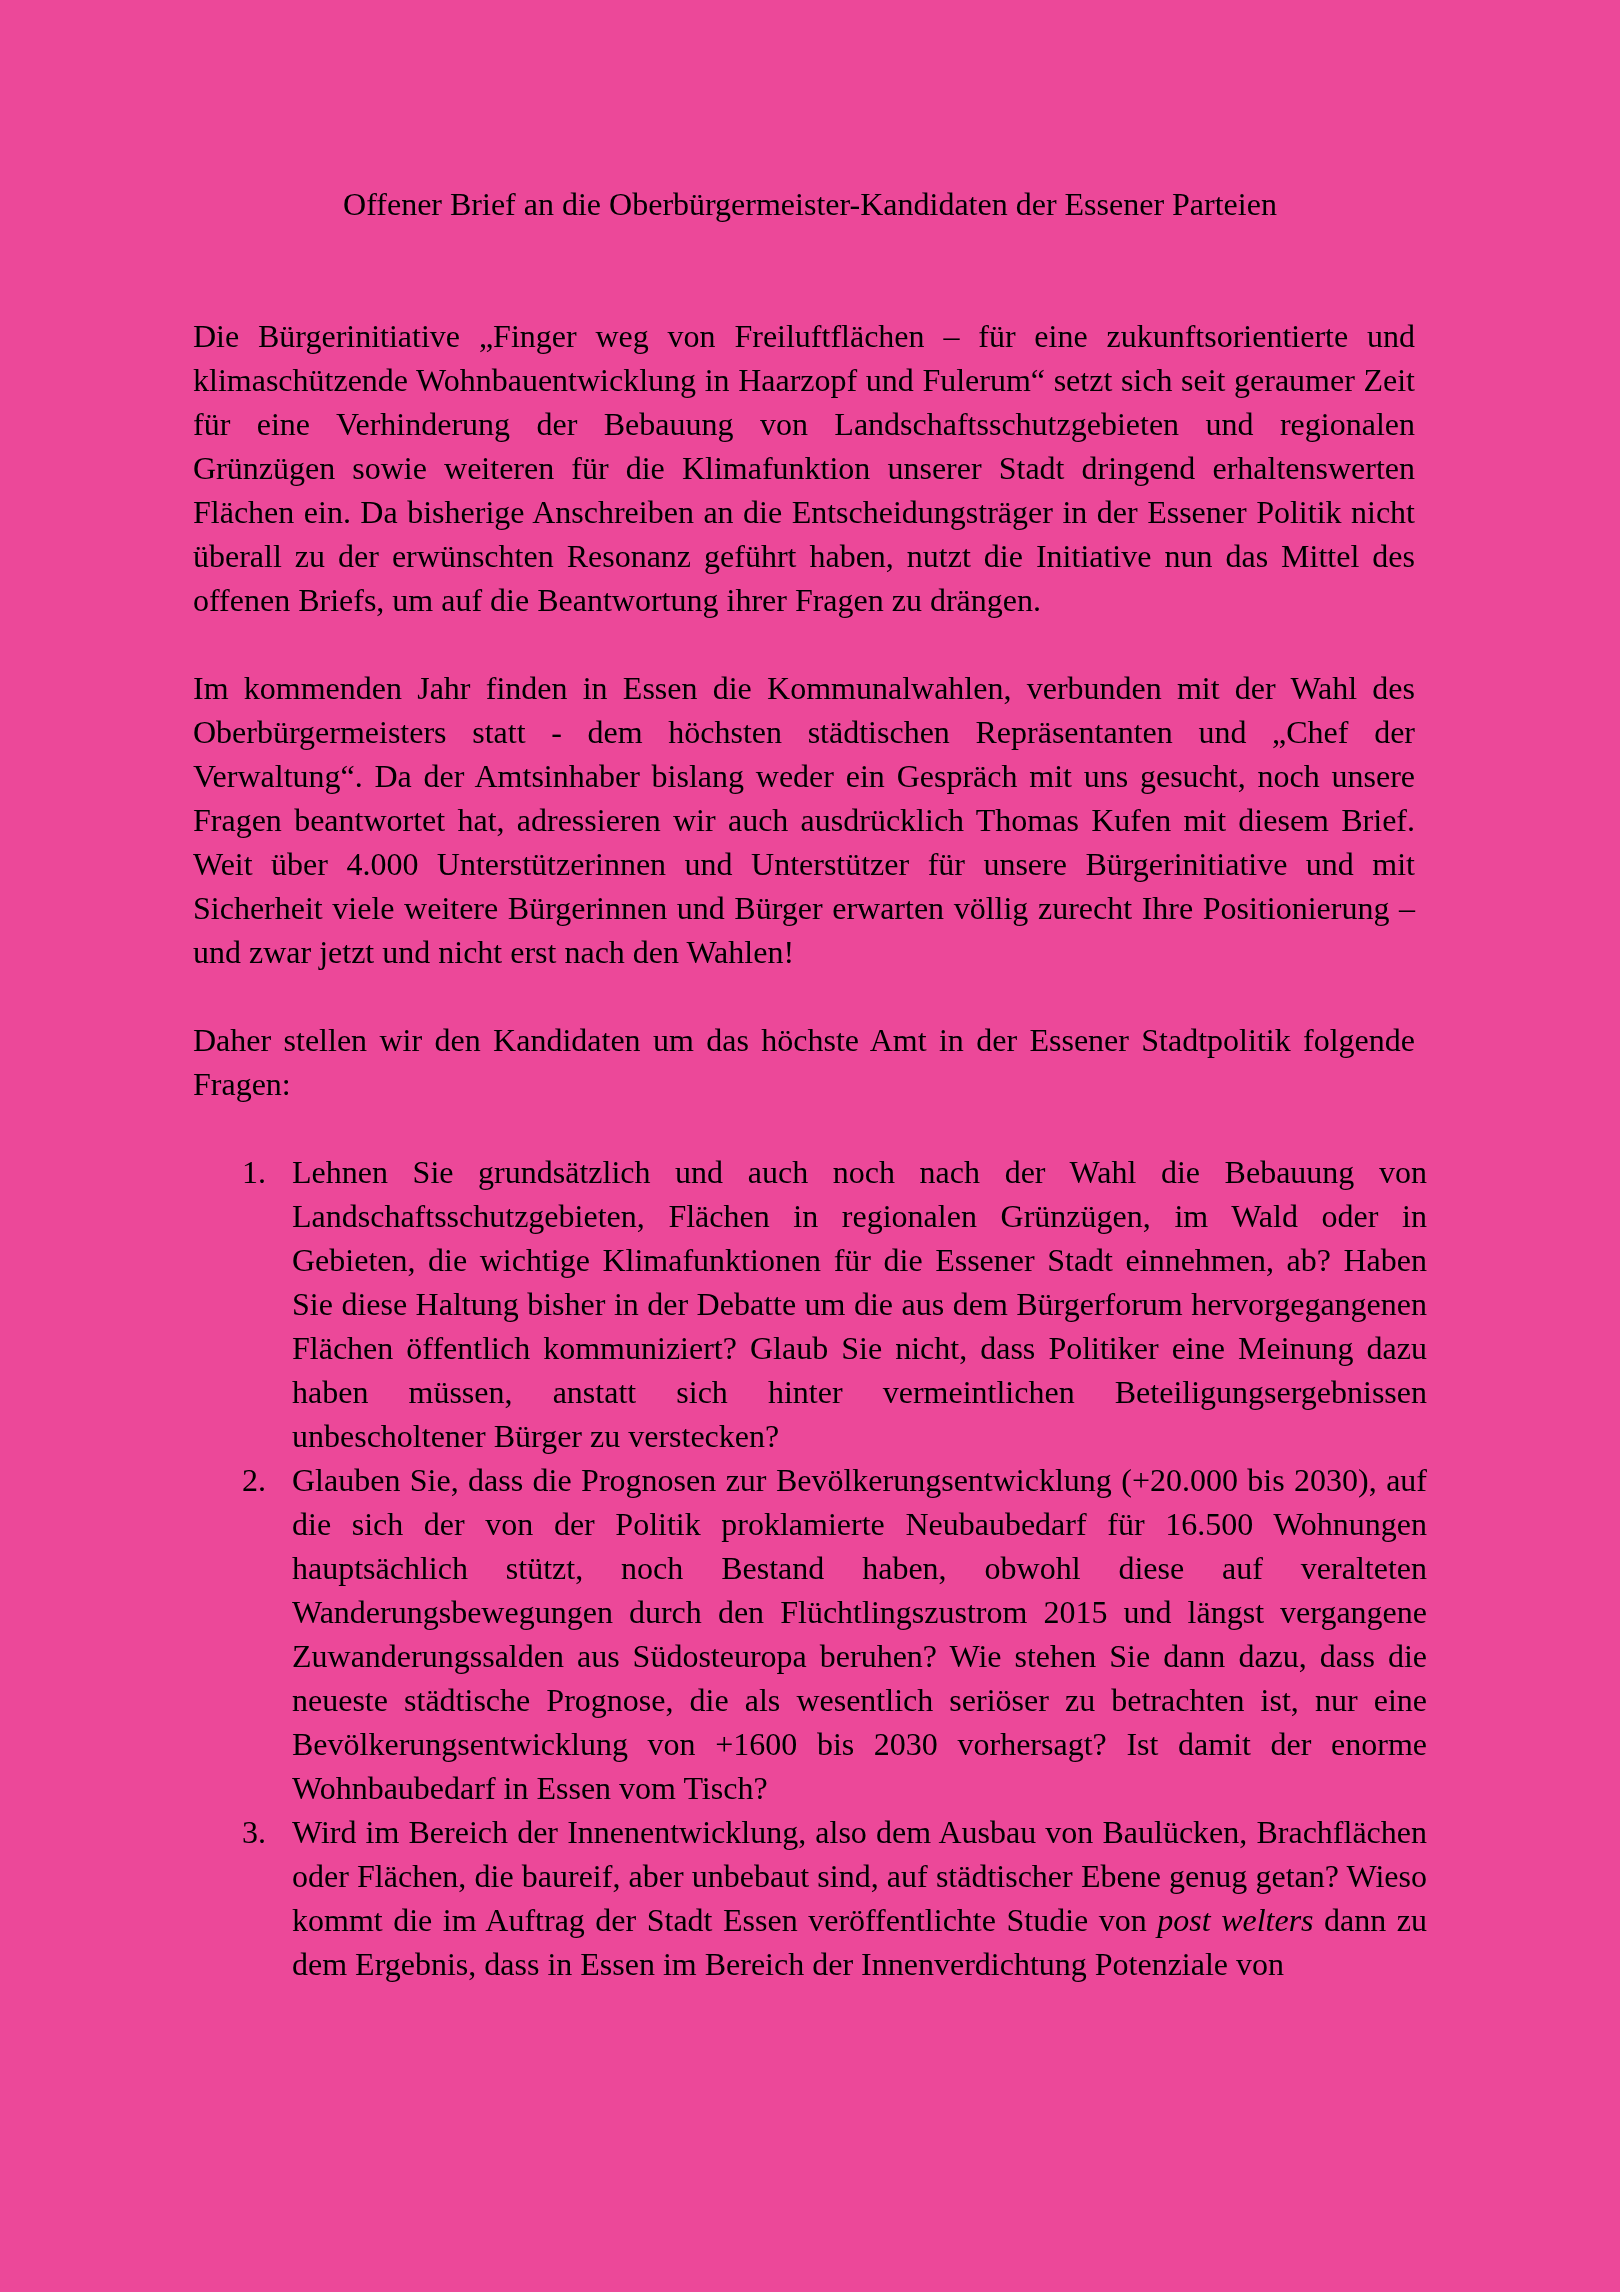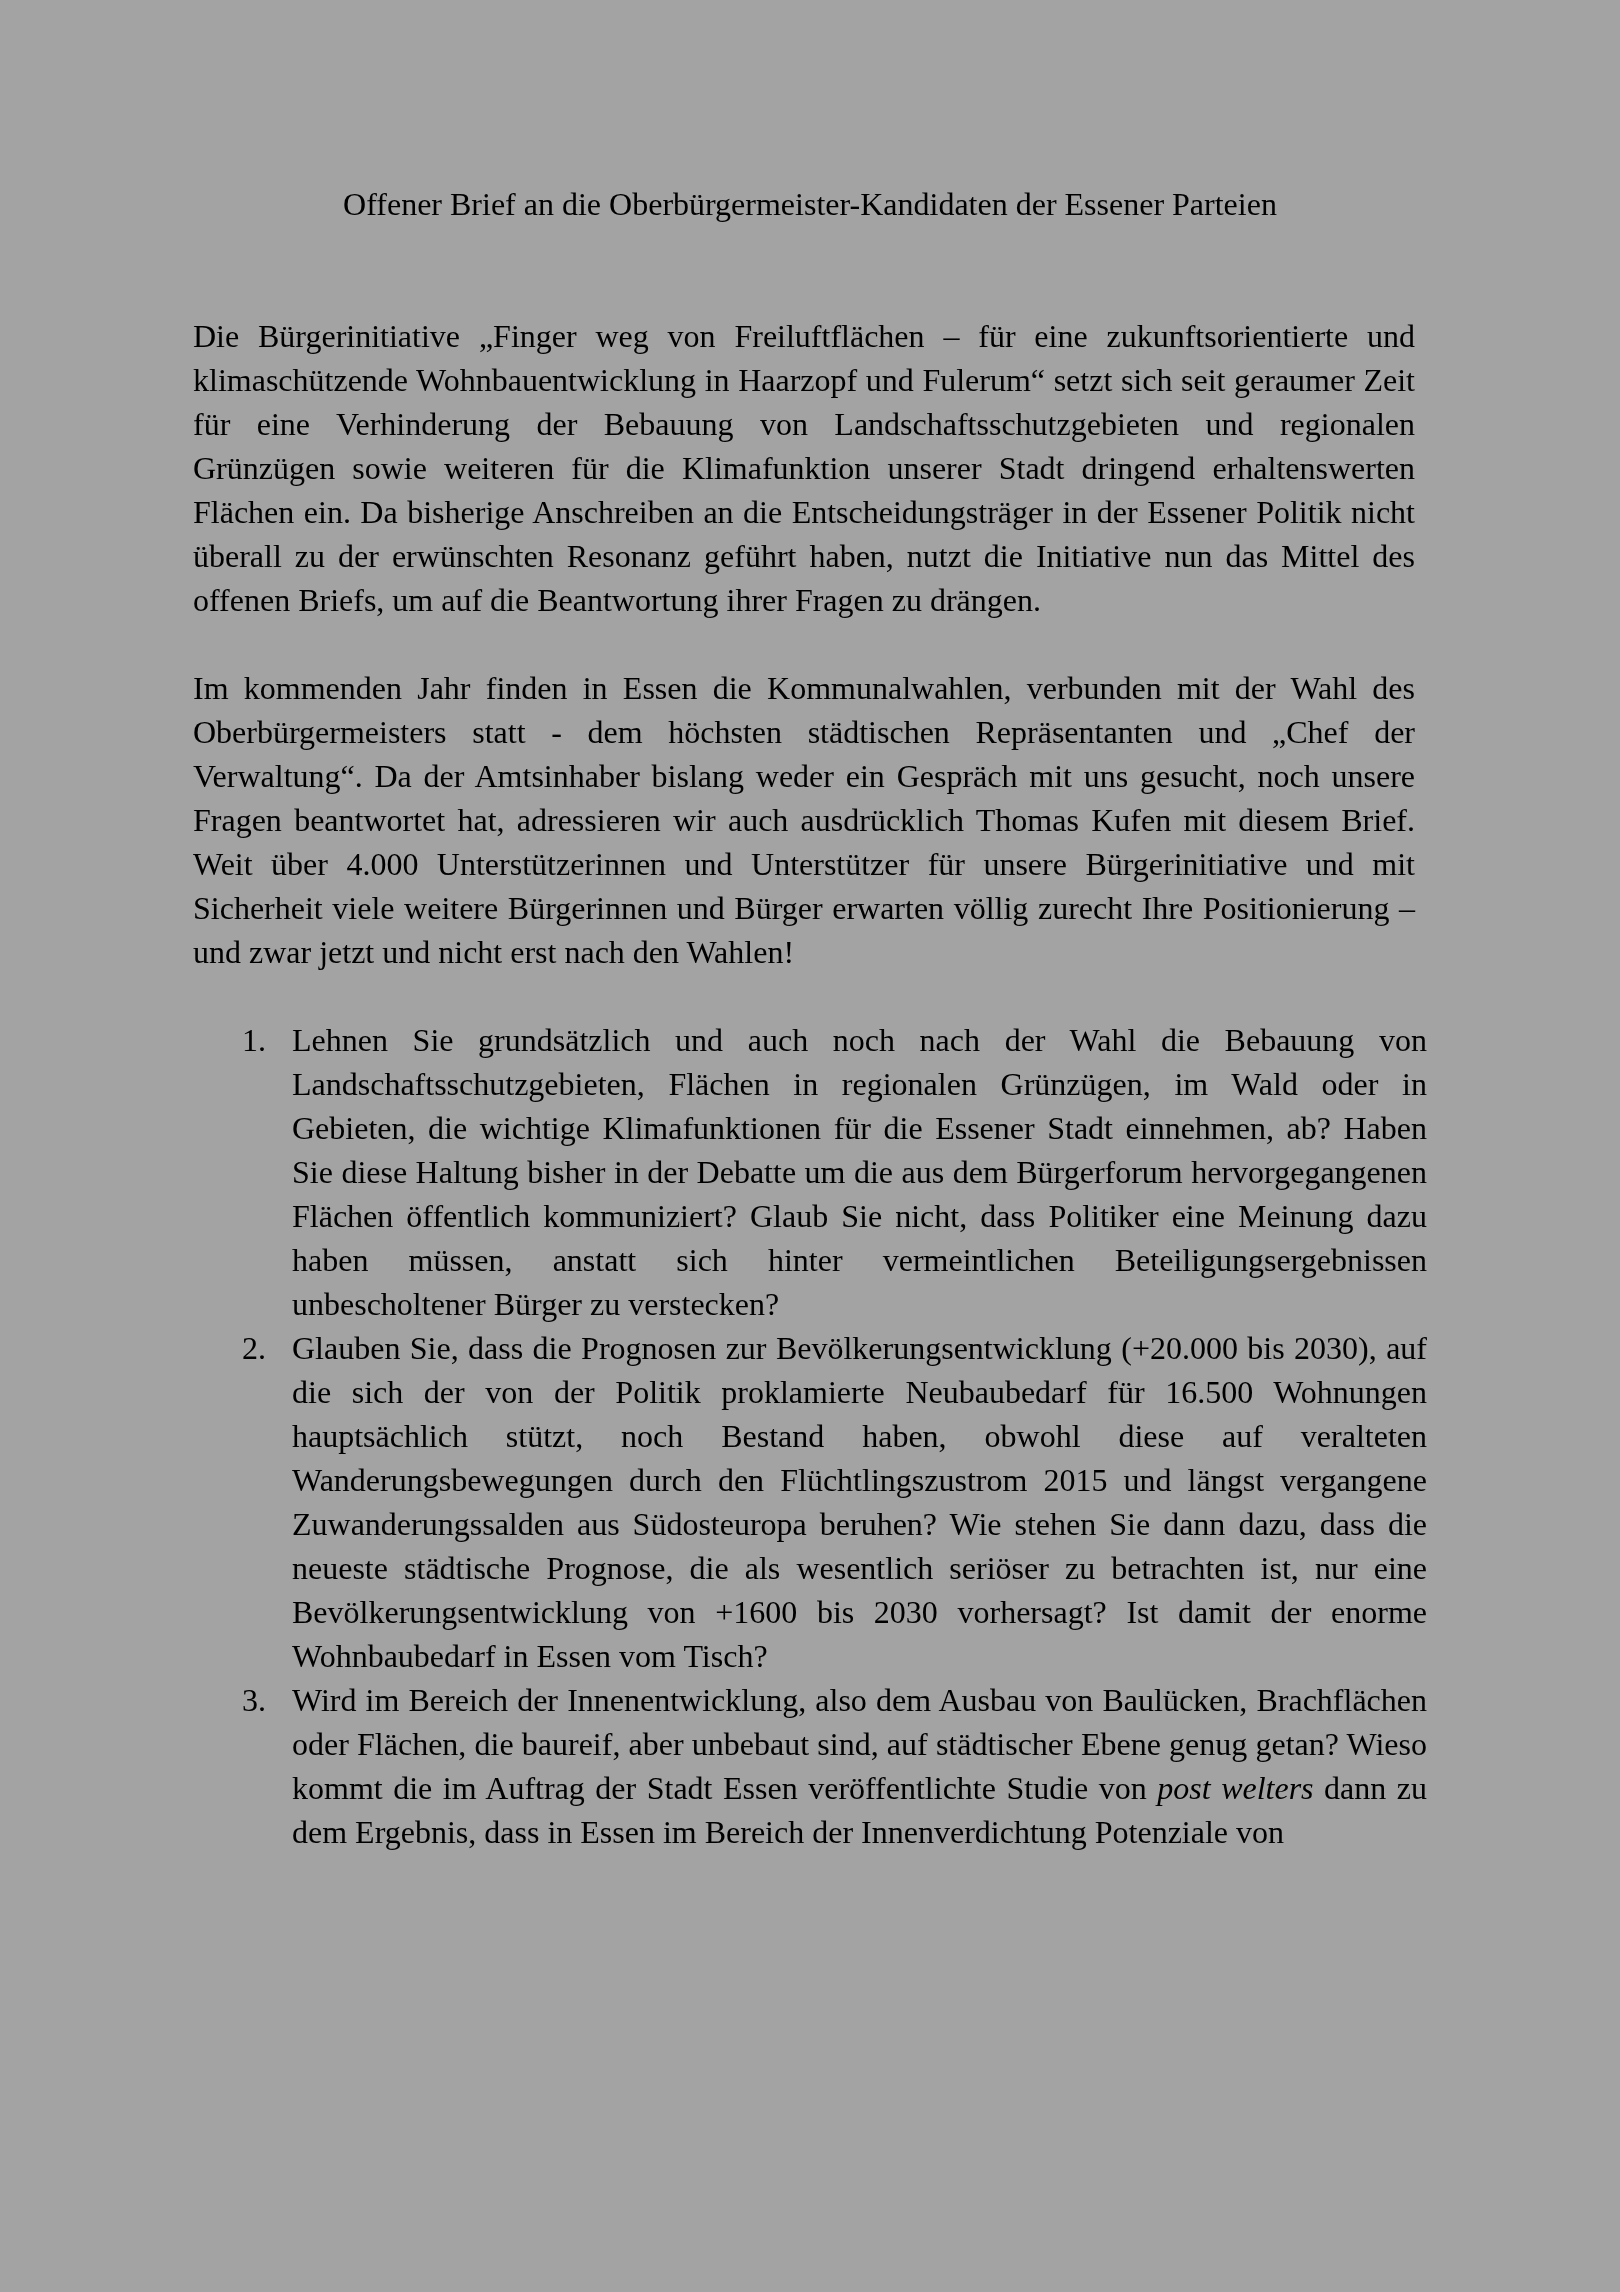--- a/index.html
+++ b/index.html
@@ -4,21 +4,21 @@
 <style>
   html, body {
     margin: 0;
     padding: 0;
     background: #ffffff;
   }
   .page {
     position: relative;
     width: 1620px;
     height: 2293px;
-    background: #a3a3a3;
+    background: #ec4899;
     color: #000000;
     overflow: hidden;
     box-sizing: border-box;
     padding: 182px 193px 0 193px;
     font-family: "Liberation Serif", "DejaVu Serif", serif;
     font-size: 32px;
     line-height: 44px;
   }
   .doc-title {
     margin: 0 0 88px 0;
@@ -62,20 +62,21 @@
 
 <div class="page">
 
   <h1 class="doc-title">Offener Brief an die Oberbürgermeister-Kandidaten der Essener Parteien</h1>
 
   <p class="para">Die Bürgerinitiative „Finger weg von Freiluftflächen – für eine zukunftsorientierte und klimaschützende Wohnbauentwicklung in Haarzopf und Fulerum“ setzt sich seit geraumer Zeit für eine Verhinderung der Bebauung von Landschaftsschutzgebieten und regionalen Grünzügen sowie weiteren für die Klimafunktion unserer Stadt dringend erhaltenswerten Flächen ein. Da bisherige Anschreiben an die Entscheidungsträger in der Essener Politik nicht überall zu der erwünschten Resonanz geführt haben, nutzt die Initiative nun das Mittel des offenen Briefs, um auf die Beantwortung ihrer Fragen zu drängen.</p>
 
   <p class="para">Im kommenden Jahr finden in Essen die Kommunalwahlen, verbunden mit der Wahl des Oberbürgermeisters statt - dem höchsten städtischen Repräsentanten und „Chef der Verwaltung“. Da der Amtsinhaber bislang weder ein Gespräch mit uns gesucht, noch unsere Fragen beantwortet hat, adressieren wir auch ausdrücklich Thomas Kufen mit diesem Brief. Weit über 4.000 Unterstützerinnen und Unterstützer für unsere Bürgerinitiative und mit Sicherheit viele weitere Bürgerinnen und Bürger erwarten völlig zurecht Ihre Positionierung – und zwar jetzt und nicht erst nach den Wahlen!</p>
 
 
+  <p class="para">Daher stellen wir den Kandidaten um das höchste Amt in der Essener Stadtpolitik folgende Fragen:</p>
 
   <div class="question-list">
 
     <div class="question">
       <span class="qnum">1.</span>
       <span>Lehnen Sie grundsätzlich und auch noch nach der Wahl die Bebauung von Landschaftsschutzgebieten, Flächen in regionalen Grünzügen, im Wald oder in Gebieten, die wichtige Klimafunktionen für die Essener Stadt einnehmen, ab? Haben Sie diese Haltung bisher in der Debatte um die aus dem Bürgerforum hervorgegangenen Flächen öffentlich kommuniziert? Glaub Sie nicht, dass Politiker eine Meinung dazu haben müssen, anstatt sich hinter vermeintlichen Beteiligungsergebnissen unbescholtener Bürger zu verstecken?</span>
     </div>
 
     <div class="question">
       <span class="qnum">2.</span>

